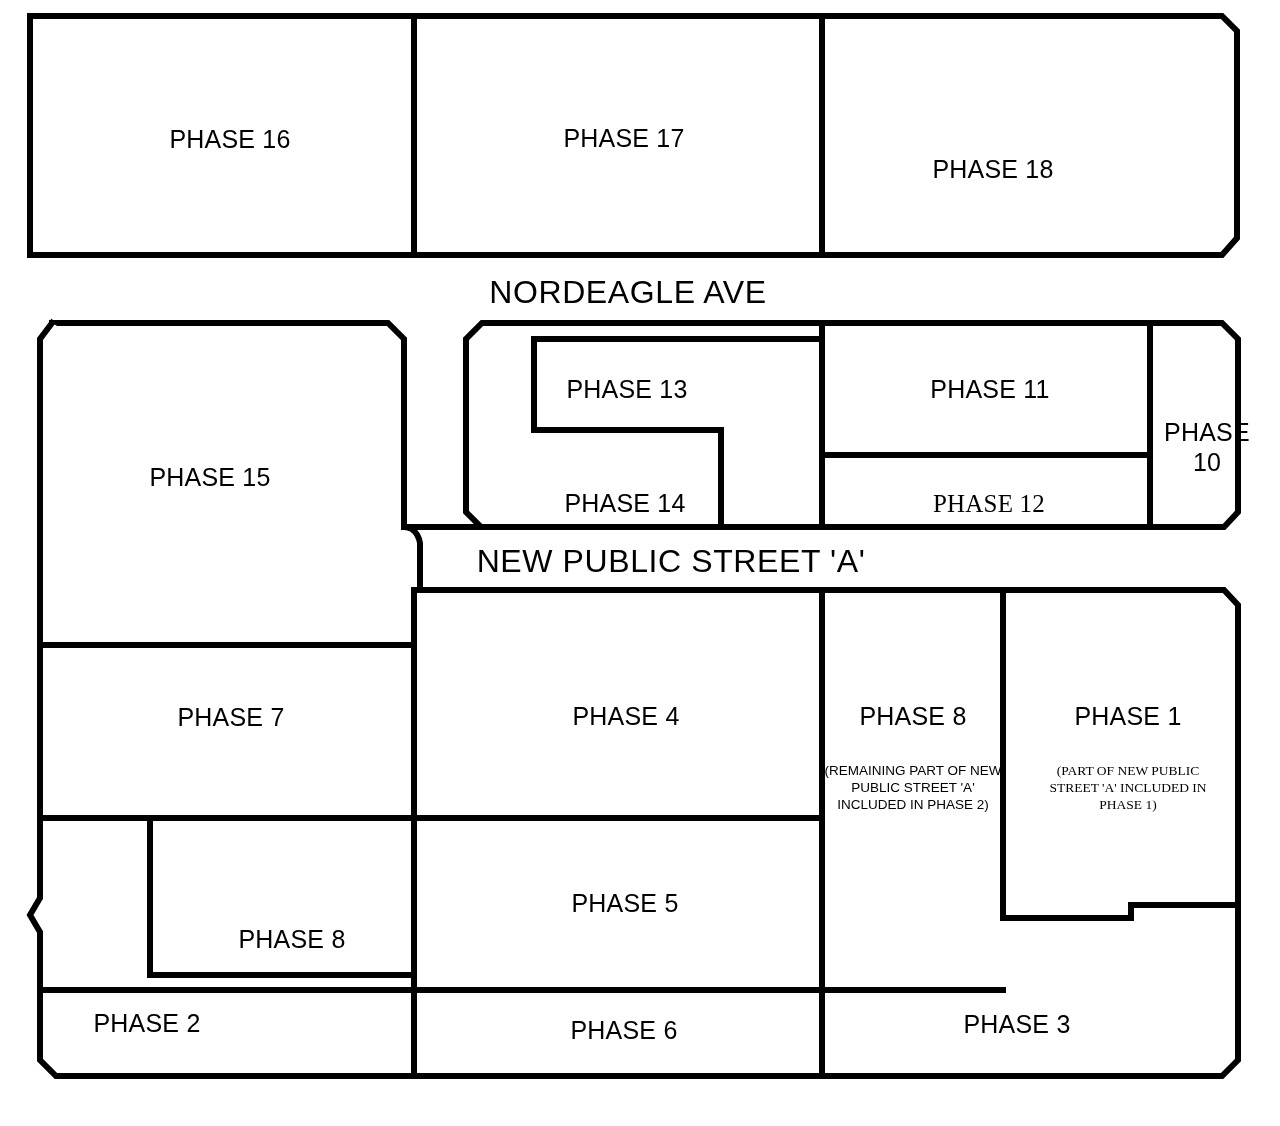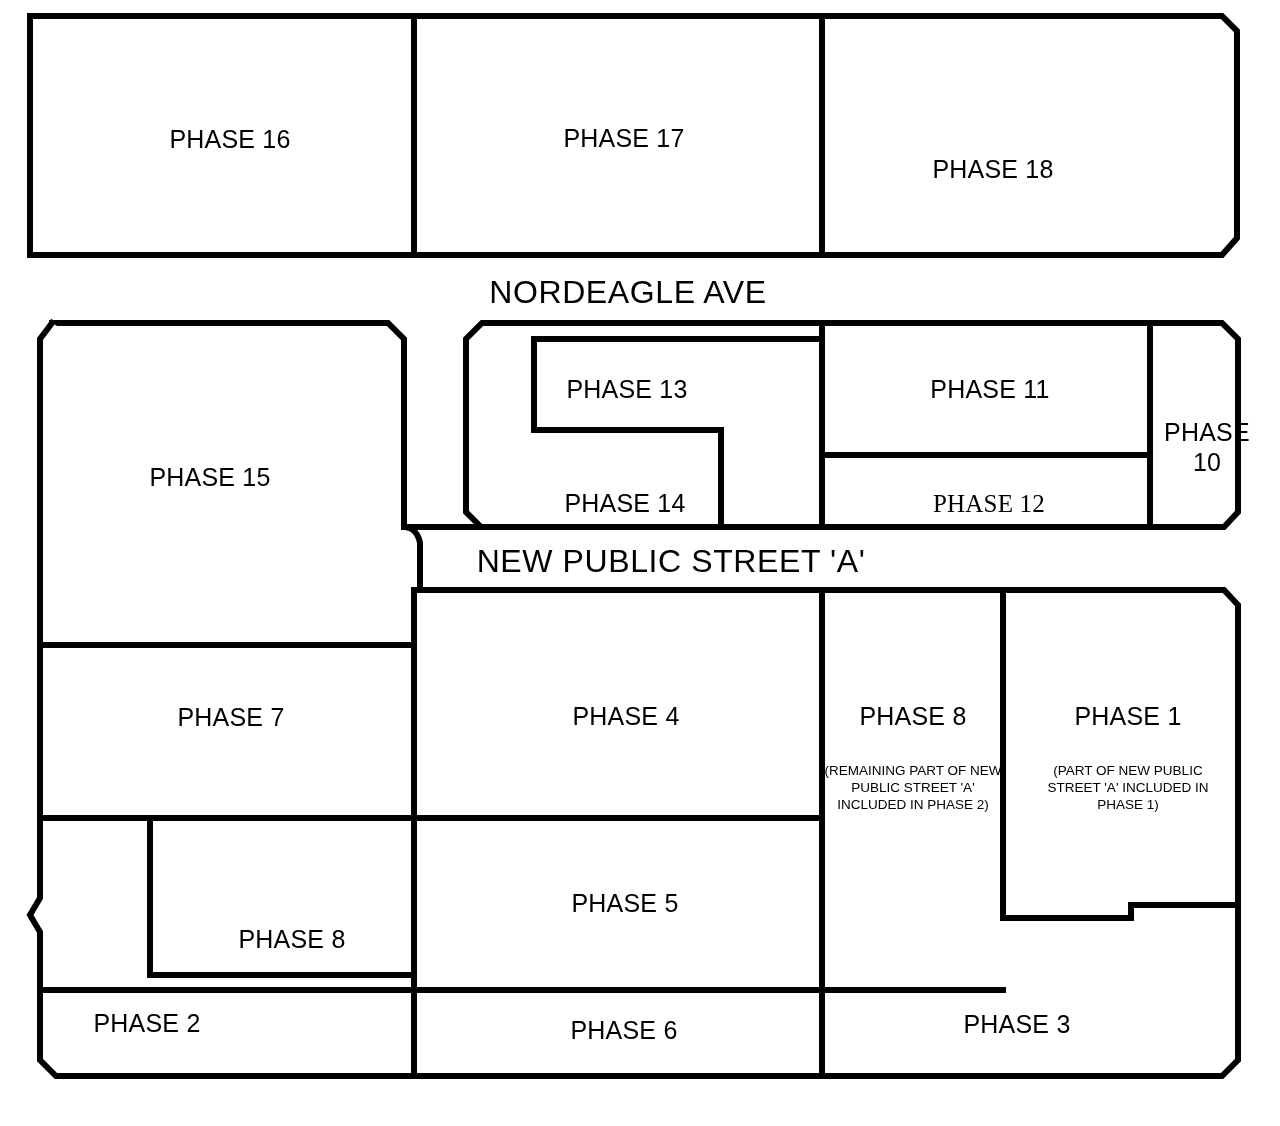--- a/index.html
+++ b/index.html
@@ -118,15 +118,15 @@
   <div class="lbl phase-label" style="left:626px; top:716px;">PHASE 4</div>
   <div class="lbl phase-label" style="left:913px; top:716px;">PHASE 8</div>
   <div class="lbl phase-label" style="left:1128px; top:716px;">PHASE 1</div>
   <div class="lbl phase-label" style="left:292px; top:939px;">PHASE 8</div>
   <div class="lbl phase-label" style="left:625px; top:903px;">PHASE 5</div>
   <div class="lbl phase-label" style="left:147px; top:1023px;">PHASE 2</div>
   <div class="lbl phase-label" style="left:624px; top:1030px;">PHASE 6</div>
   <div class="lbl phase-label" style="left:1017px; top:1024px;">PHASE 3</div>
 
   <div class="lbl note" style="left:913px; top:787px;">(REMAINING PART OF NEW PUBLIC STREET 'A' INCLUDED IN PHASE 2)</div>
-  <div class="lbl note" style="left:1128px; top:787px;">(PART OF NEW PUBLIC STREET 'A' INCLUDED IN PHASE 1)</div>
+  <div class="lbl note" style="left:1128px; top:787px;font-family:Liberation Serif, serif;">(PART OF NEW PUBLIC STREET 'A' INCLUDED IN PHASE 1)</div>
 
 </div>
 
 </body></html>

